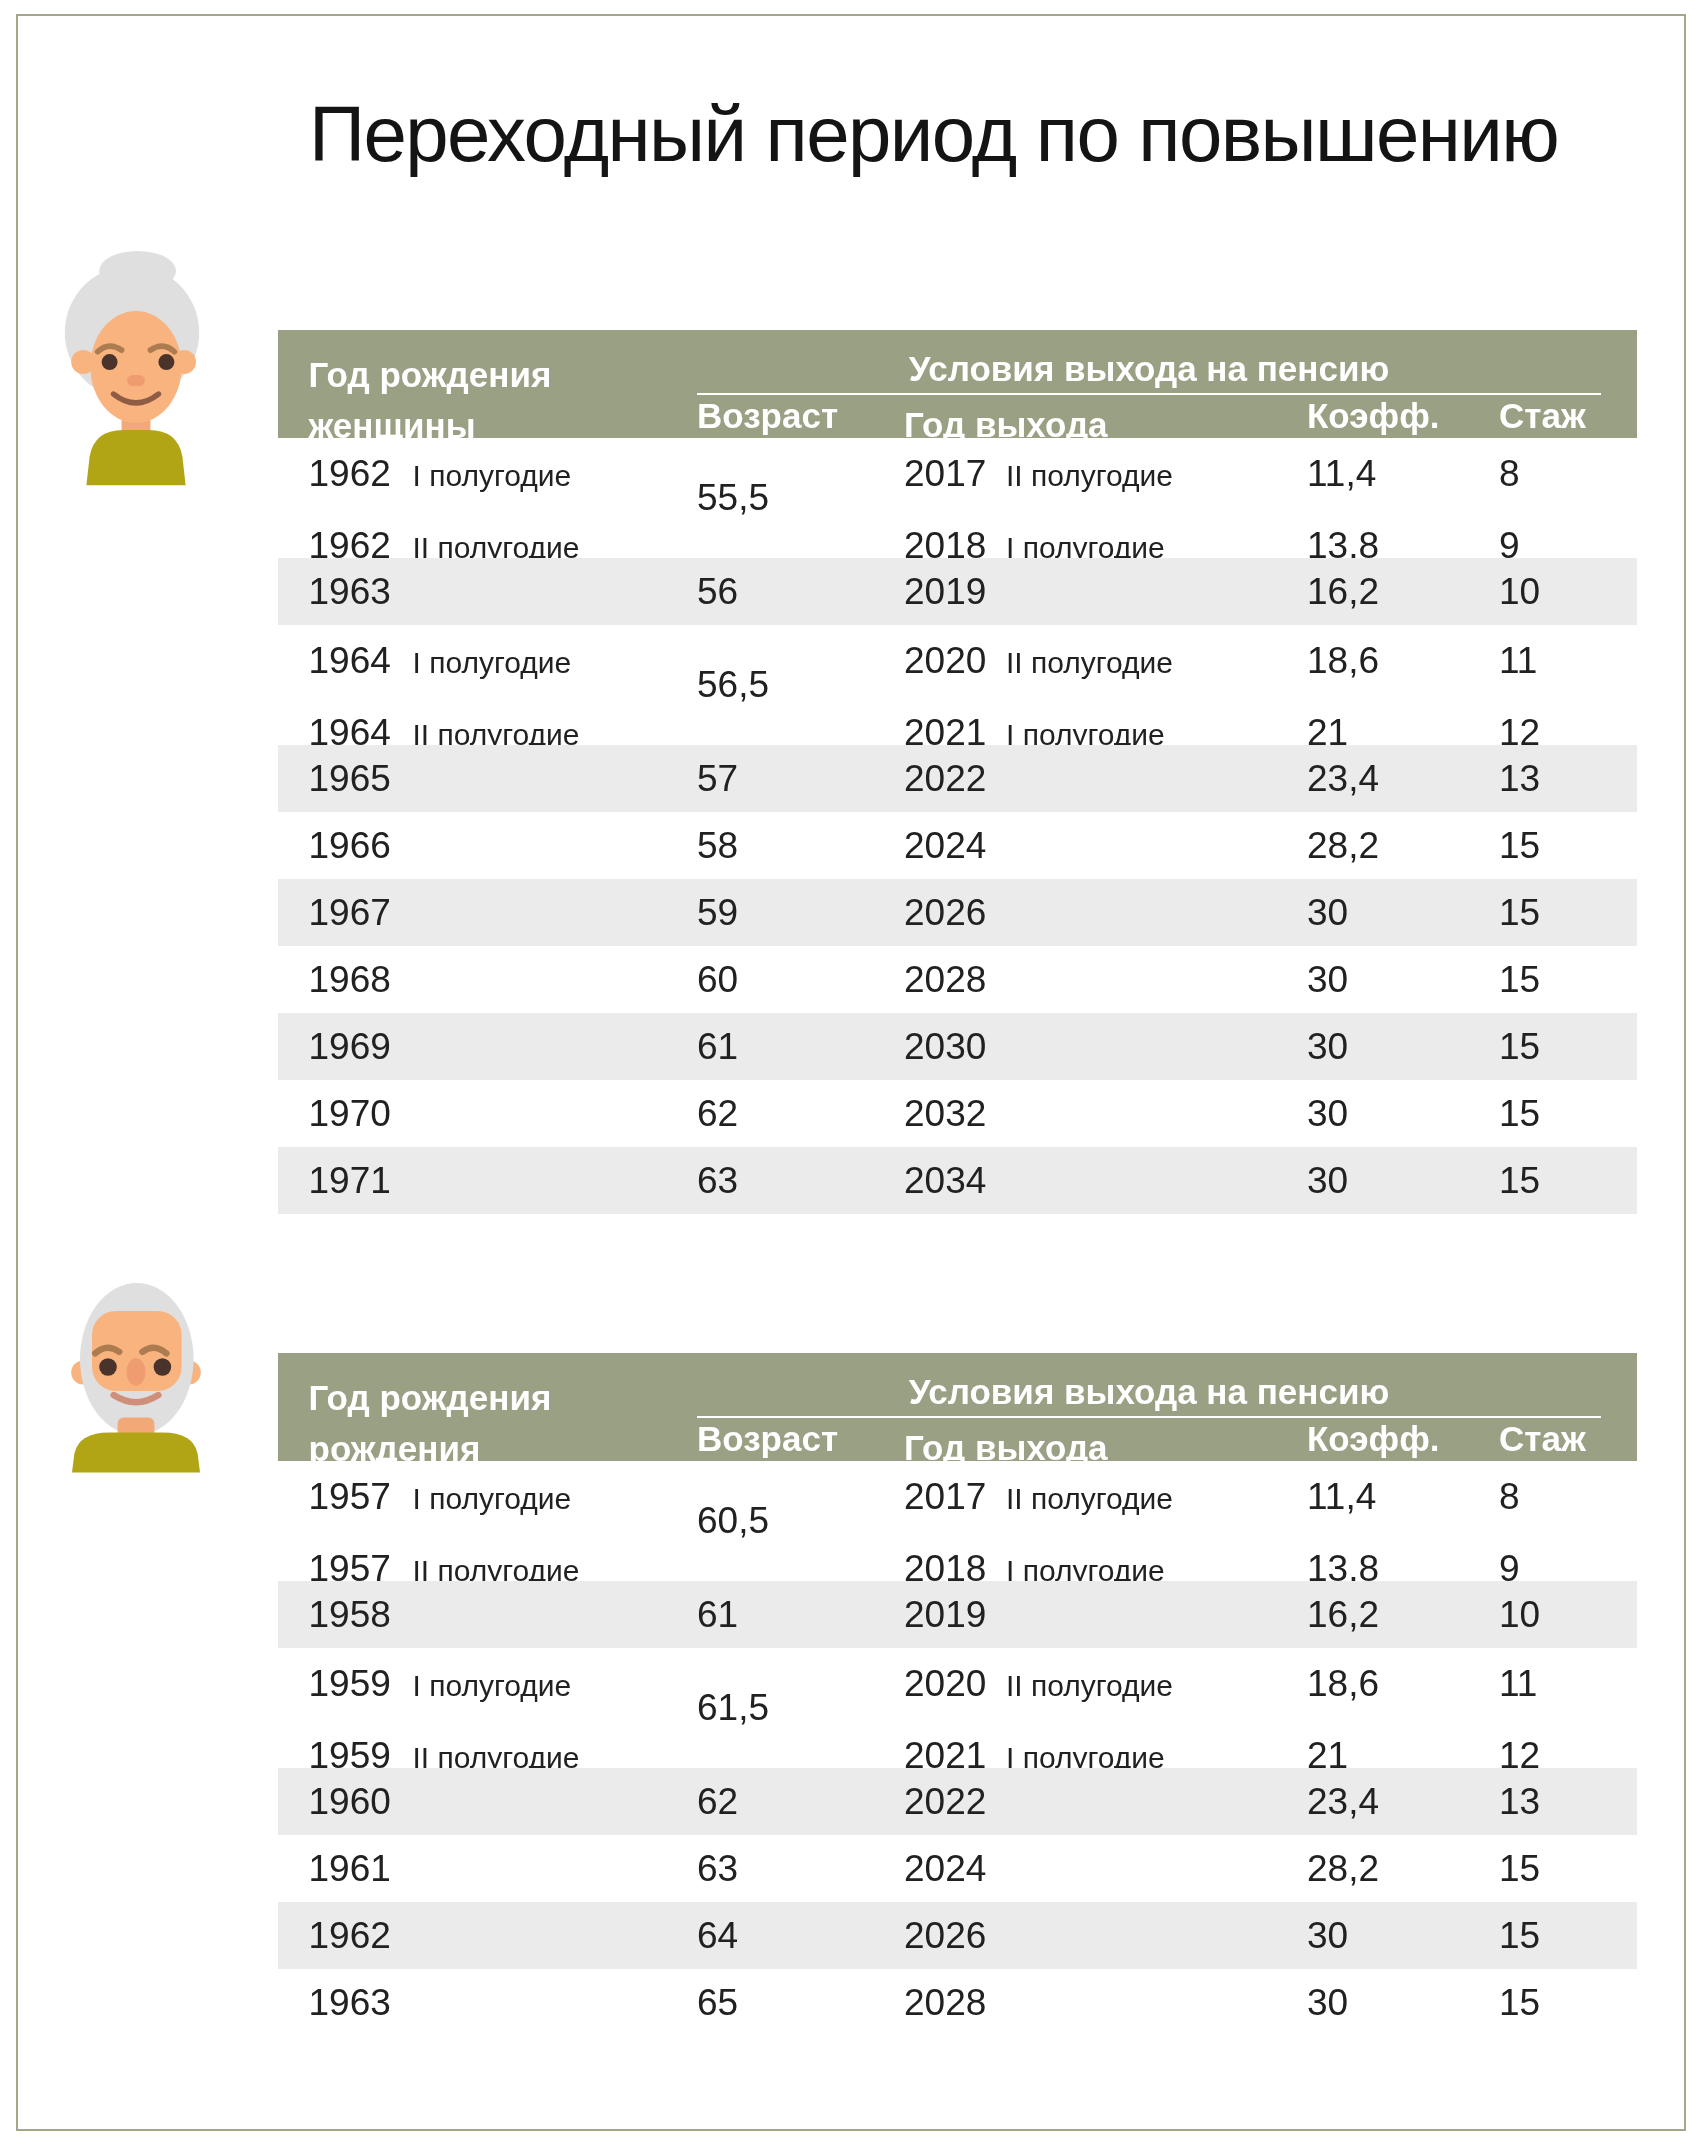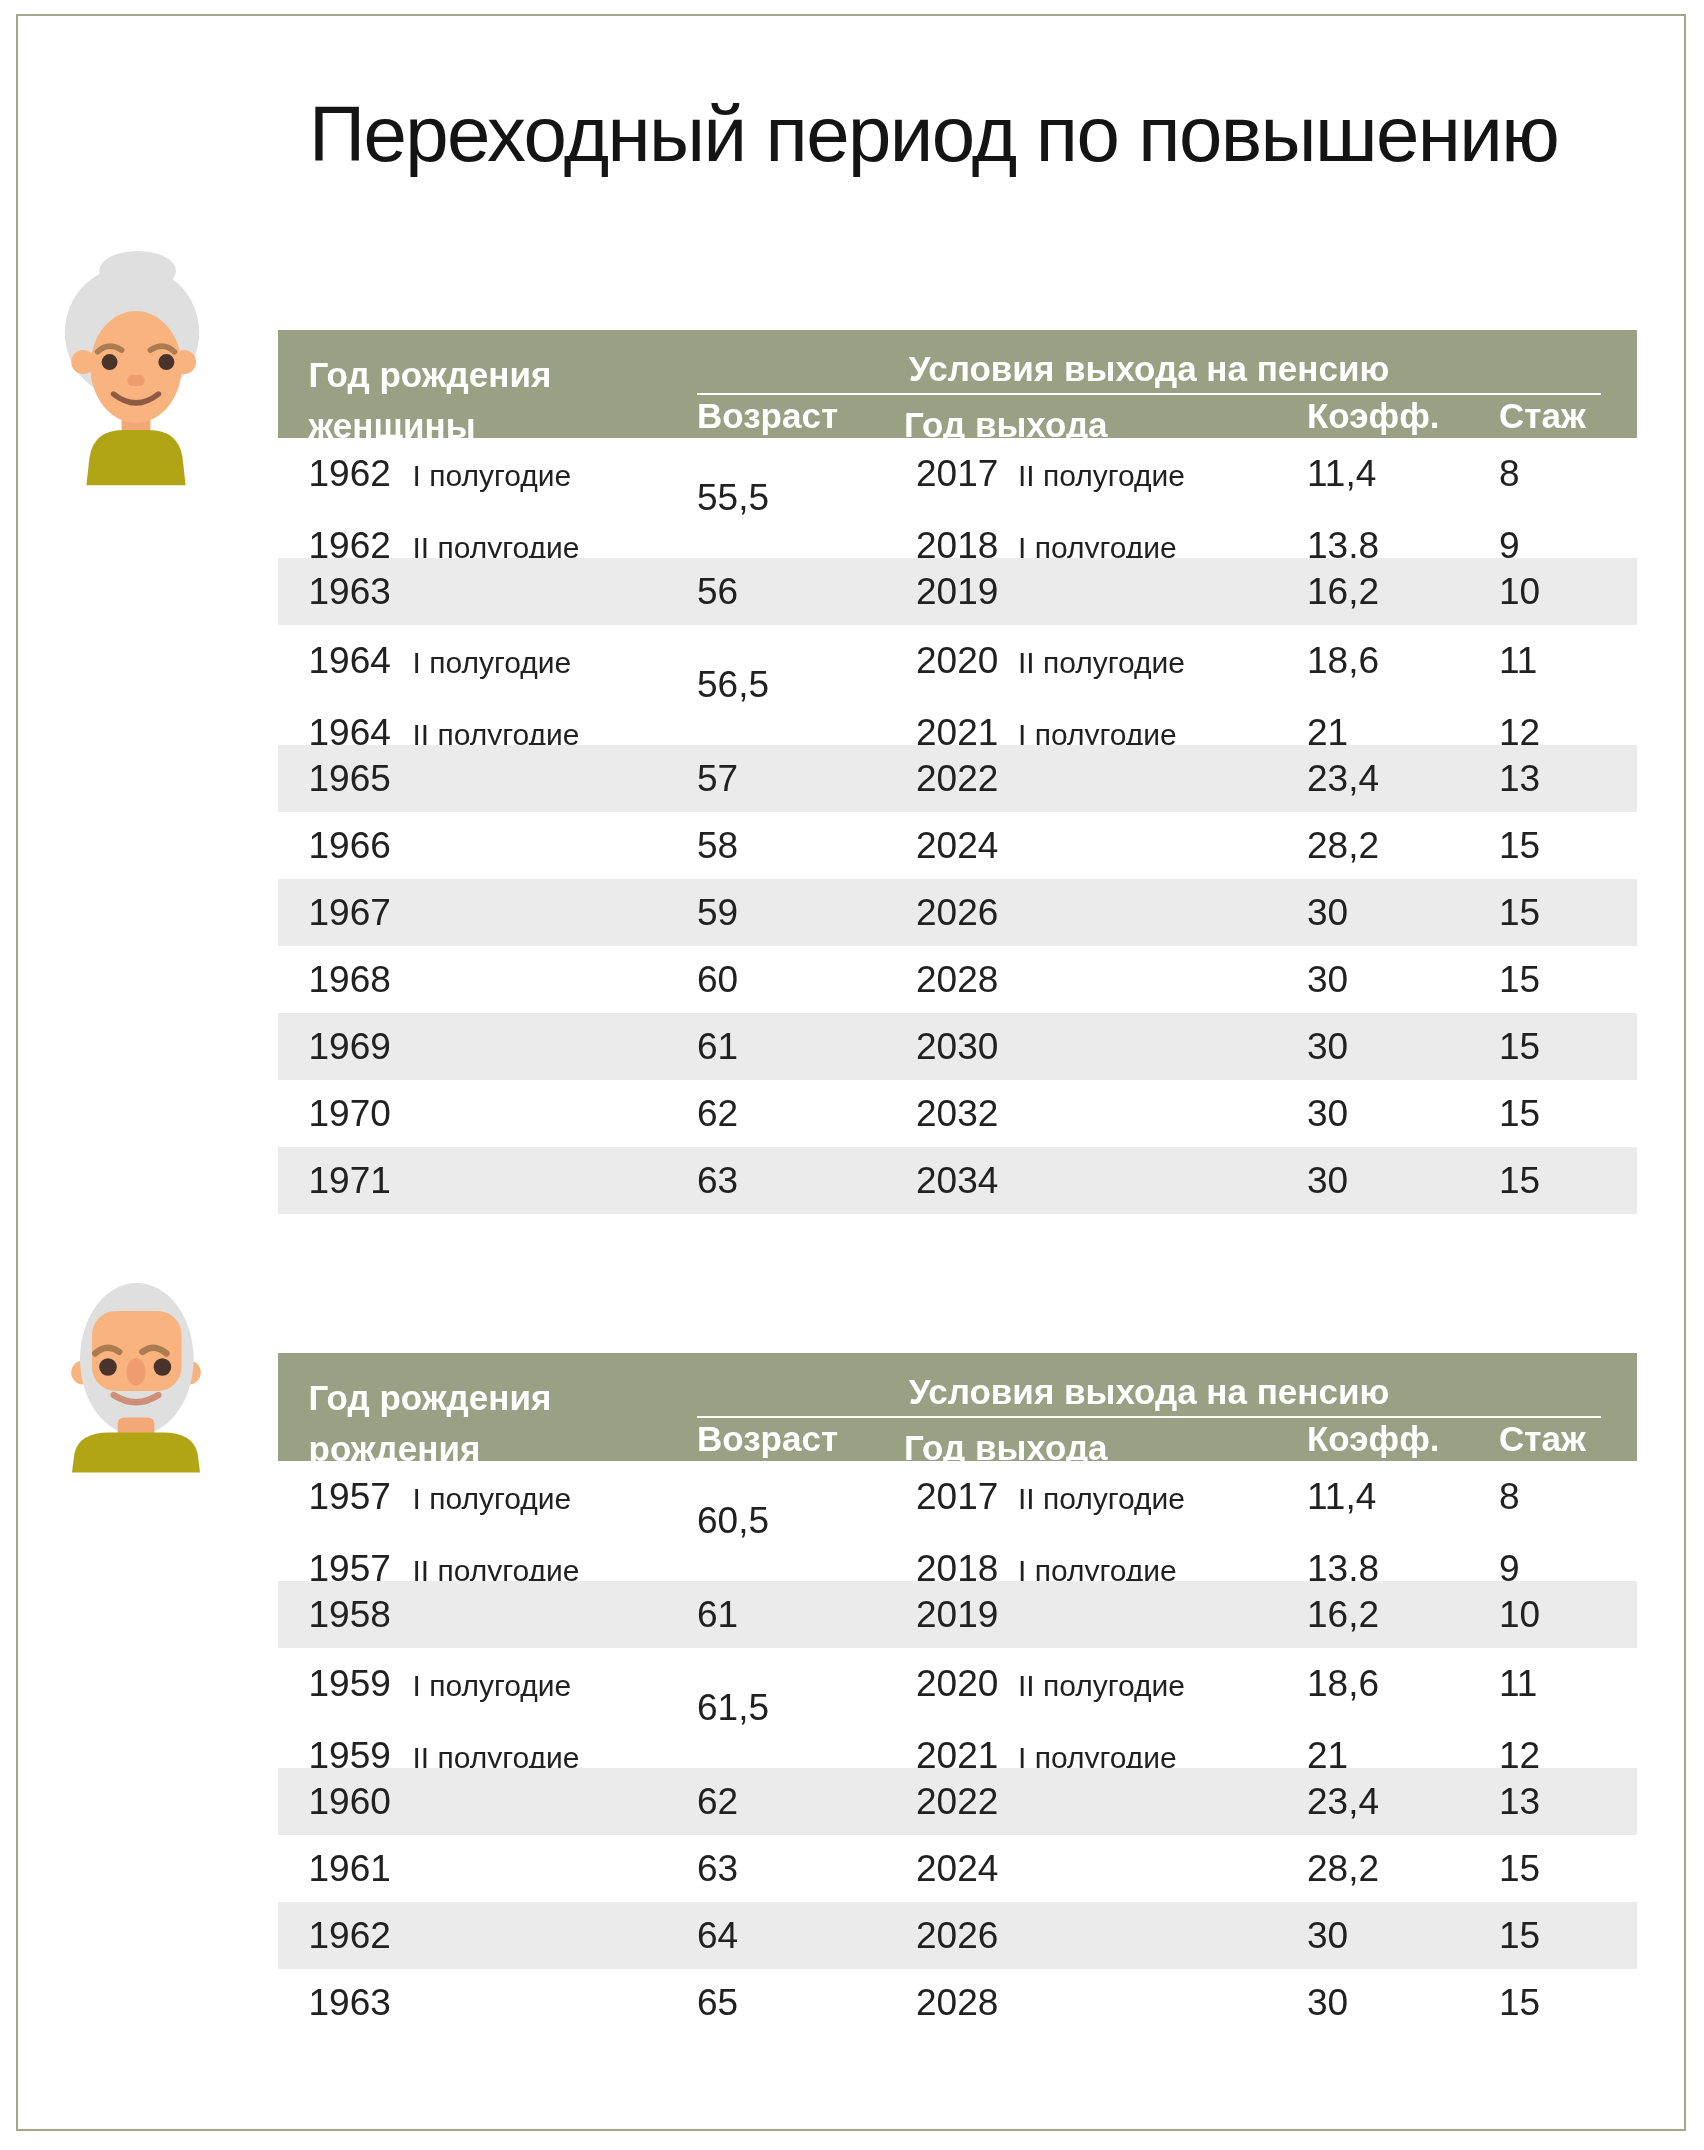--- a/index.html
+++ b/index.html
@@ -33,21 +33,21 @@
   .row{position:relative;}
   .row.single{height:67px;}
   .row.pair{height:120px;}
   .row.shaded{background:var(--row-alt);}
   .subrow{position:absolute;left:0;right:0;height:72px;}
   .subrow.srb{top:72px;}
   .cell{position:absolute;top:50%;transform:translateY(-50%);font-size:37px;
         color:var(--text);white-space:nowrap;}
   .birth{left:30.5px;} .age{left:419px;} .exit{left:626px;} .coeff{left:1029px;} .exp{left:1221px;}
   .yr{display:inline-block;min-width:104px;}
-  .yr-exit{min-width:102px;margin-left:12px;}
+  .yr-exit{min-width:102px;}
   .half{font-size:30px;}
 </style>
 </head>
 <body>
 
 <div class="frame"></div>
 
 <div class="title">
   <div>Переходный период по повышению</div>
 </div>

